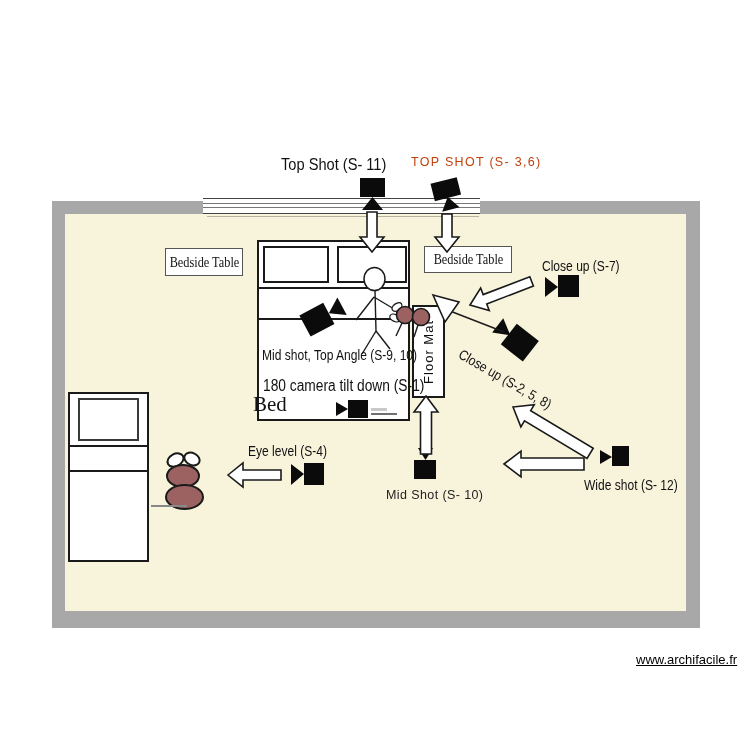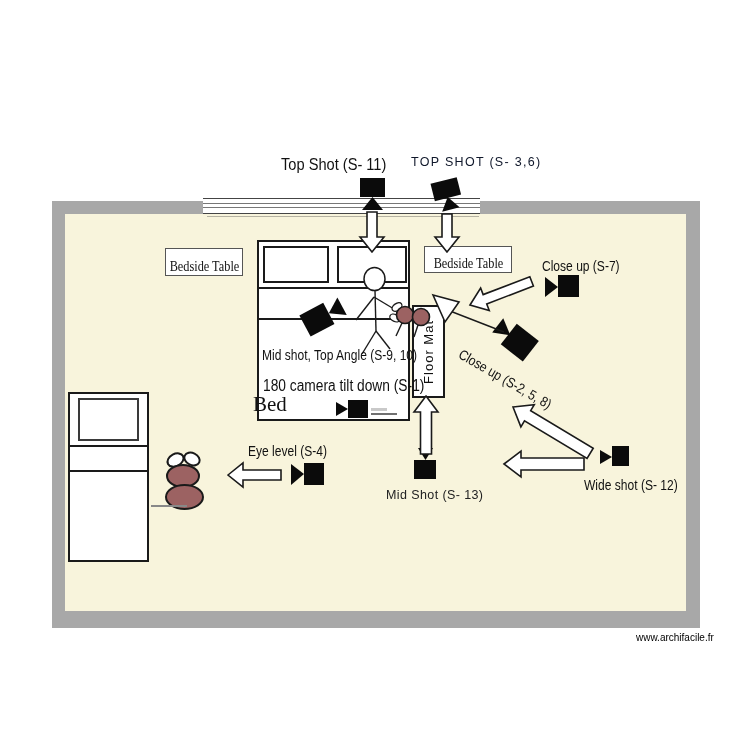--- a/index.html
+++ b/index.html
@@ -22,21 +22,21 @@
   .thinbox{background:#fff;border:1px solid #555;box-sizing:border-box;}
 
   
   .bed{left:257px;top:240px;width:153px;height:181px;}
   .pillow-l{left:263px;top:246px;width:66px;height:37px;}
   .pillow-r{left:337px;top:246px;width:70px;height:37px;}
   .bedline1{left:257px;top:287px;width:153px;height:2px;background:#1a1a1a;}
   .bedline2{left:257px;top:318px;width:153px;height:2px;background:#1a1a1a;}
 
   
-  .bst{display:flex;align-items:flex-end;justify-content:center;
+  .bst{display:flex;align-items:center;justify-content:center;
        font-family:"Liberation Serif",serif;font-size:15px;white-space:nowrap;}
   .bst-l{left:165px;top:248px;width:78px;height:28px;}
   .bst-r{left:424px;top:246px;width:88px;height:27px;}
   .bst span{display:inline-block;transform:scaleX(0.82);}
 
   
   .floormat{left:412px;top:305px;width:33px;height:93px;display:flex;align-items:center;justify-content:center;}
   .floormat span{writing-mode:vertical-rl;transform:rotate(180deg);font-size:13px;letter-spacing:1px;color:#111;}
 
   
@@ -49,30 +49,30 @@
   .ellipse{border-radius:50%;border:2px solid #1a1a1a;box-sizing:border-box;}
   .ear-l{left:166px;top:453px;width:19px;height:14px;background:#fff;transform:rotate(-28deg);}
   .ear-r{left:183px;top:452px;width:18px;height:14px;background:#fff;transform:rotate(25deg);}
   .fig-head{left:166px;top:464px;width:34px;height:24px;background:#9c6262;}
   .fig-body{left:165px;top:484px;width:39px;height:26px;background:#9c6262;}
 
   
   .lbl{white-space:nowrap;transform-origin:left top;color:#111;}
   .narrow{transform:scaleX(0.86);}
   .lbl-ts11{left:281px;top:155px;font-size:17px;}
-  .lbl-ts36{left:411px;top:155px;font-size:12.5px;letter-spacing:1.3px;color:#0f172a;}
+  .lbl-ts36{left:411px;top:155px;font-size:12.5px;letter-spacing:1.3px;color:#c2410c;}
   .lbl-cu7{left:542px;top:258px;font-size:14px;}
   .lbl-cu258{left:464px;top:346px;font-size:14px;transform:rotate(30deg) scaleX(0.86);}
   .lbl-msta{left:262px;top:347px;font-size:14px;}
   .lbl-tilt{left:263px;top:377px;font-size:16px;}
   .lbl-bed{left:253px;top:392px;font-family:"Liberation Serif",serif;font-size:21px;}
   .lbl-eye{left:248px;top:443px;font-size:14px;}
   .lbl-ms13{left:386px;top:488px;font-size:12.5px;letter-spacing:0.4px;color:#222;}
   .lbl-ws12{left:584px;top:477px;font-size:14px;}
-  .lbl-wm{left:636px;top:632px;font-size:10px;color:#000;}
+  .lbl-wm{left:636px;top:652px;font-size:13px;color:#000;text-decoration:underline;}
 
   svg.overlay{position:absolute;left:0;top:0;pointer-events:none;}
   .cam{fill:#0b0b0b;stroke:none;}
   .arrow{fill:#ffffff;stroke:#1a1a1a;stroke-width:1.6;}
   .stick{stroke:#1a1a1a;stroke-width:1.4;fill:none;}
 </style>
 </head>
 <body>
 
 <div id="canvas">
@@ -114,21 +114,21 @@
   <div class="abs ellipse fig-body"></div>
 
   <div class="abs lbl narrow lbl-ts11">Top Shot (S- 11)</div>
   <div class="abs lbl lbl-ts36">TOP SHOT (S- 3,6)</div>
   <div class="abs lbl narrow lbl-cu7">Close up (S-7)</div>
   <div class="abs lbl lbl-cu258">Close up (S-2, 5, 8)</div>
   <div class="abs lbl narrow lbl-msta">Mid shot, Top Angle (S-9, 10)</div>
   <div class="abs lbl narrow lbl-tilt">180 camera tilt down (S-1)</div>
   <div class="abs lbl lbl-bed">Bed</div>
   <div class="abs lbl narrow lbl-eye">Eye level (S-4)</div>
-  <div class="abs lbl lbl-ms13">Mid Shot (S- 13)</div>
+  <div class="abs lbl lbl-ms13">Mid Shot (S- 10)</div>
   <div class="abs lbl narrow lbl-ws12">Wide shot (S- 12)</div>
 
   <div class="abs lbl lbl-wm">www.archifacile.fr</div>
 
   <svg class="overlay" width="750" height="750" viewBox="0 0 750 750">
 
     <g>
       <rect class="cam" x="360" y="178" width="25" height="19"></rect>
       <polygon class="cam" points="362,210 383,210 372.5,197"></polygon>
     </g>

